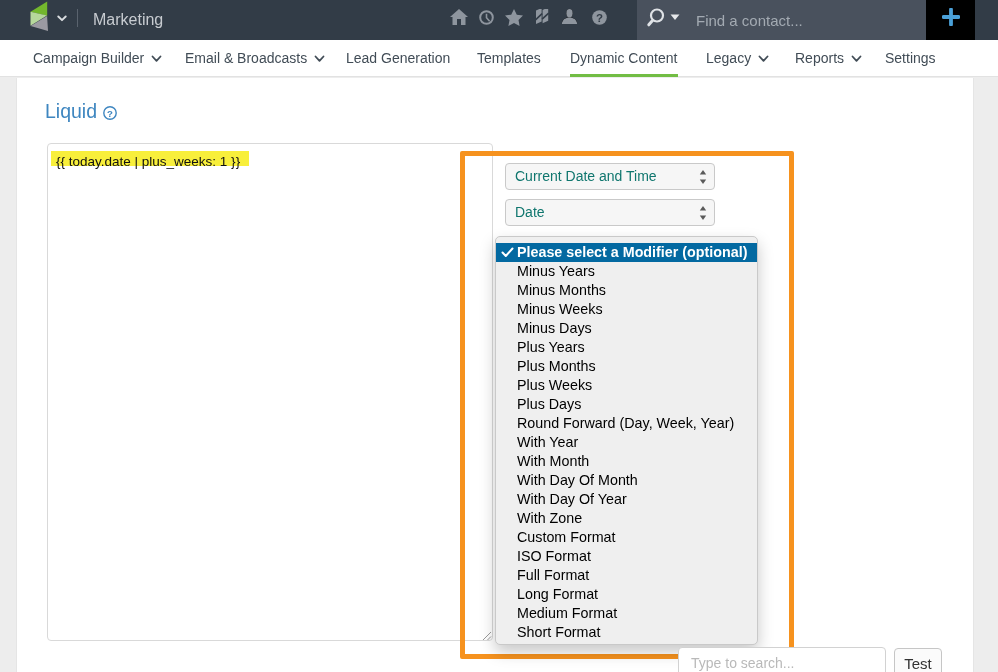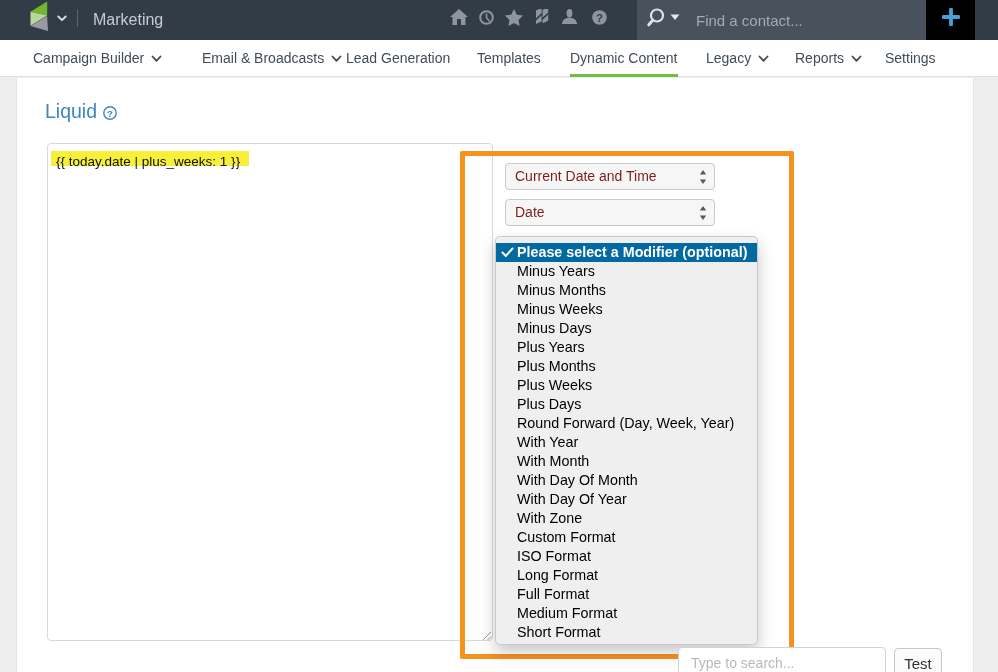--- a/index.html
+++ b/index.html
@@ -23,21 +23,21 @@
   
   #card { position:absolute; left:16px; top:78px; width:958px; height:594px; background:#fff; border-left:1px solid #e5e5e5; border-right:1px solid #e5e5e5; }
 
   #liquid { position:absolute; left:45px; top:100px; font-size:19.5px; color:#3e86c0; }
 
   #textarea { position:absolute; left:47px; top:143px; width:446px; height:498px; background:#fff; border:1px solid #d9d9d9; border-radius:4px; }
   #hl { position:absolute; left:51px; top:151px; width:198px; height:15px; background:#f8ef3b; font-size:13.5px; color:#111; line-height:21px; padding-left:5px; white-space:nowrap; }
 
   #orange { position:absolute; left:460px; top:151px; width:334px; height:508px; border:5px solid #f6921e; border-radius:2px; }
 
-  .sel { position:absolute; left:505px; width:210px; height:27px; background:#f6f6f6; border:1px solid #c9c9c9; border-radius:4px; font-size:14px; color:#7f1d1d; line-height:25px; padding-left:9px; }
+  .sel { position:absolute; left:505px; width:210px; height:27px; background:#f6f6f6; border:1px solid #c9c9c9; border-radius:4px; font-size:14px; color:#0f766e; line-height:25px; padding-left:9px; }
   #sel1 { top:163px; }
   #sel2 { top:199px; }
   .spin { position:absolute; right:7px; top:5px; }
 
   #dropdown { position:absolute; left:495px; top:236px; width:263px; height:409px; background:#efefef; border:1px solid #c9c9c9; border-radius:5px; box-shadow:0 7px 16px rgba(0,0,0,0.22); padding-top:6px; }
   .row { height:19px; line-height:19px; font-size:14.3px; color:#000000; padding-left:21px; white-space:nowrap; }
   .row.sel-blue { background:#0369a1; color:#fff; font-weight:600; position:relative; }
 
   #searchinput { position:absolute; left:678px; top:647px; width:208px; height:32px; background:#fff; border:1px solid #d2d2d2; border-radius:4px; font-size:14px; color:#b9b9b9; line-height:30px; padding-left:12px; }
   #testbtn { position:absolute; left:894px; top:648px; width:48px; height:31px; background:#fbfbfb; border:1px solid #c6c6c6; border-radius:4px; font-size:15px; color:#333; text-align:center; line-height:29px; }
@@ -101,21 +101,21 @@
 <div id="findtext">Find a contact...</div>
 
 <svg class="abs" style="left:942px; top:8px;" width="18" height="18" viewBox="0 0 18 18">
   <path d="M9 1.5 L9 16.5 M1.5 9 L16.5 9" stroke="#4aa0d8" stroke-width="3.8" stroke-linecap="round"></path>
 </svg>
 
 <div id="nav"></div>
 <div class="navitem" style="left:33px;">Campaign Builder <svg width="11" height="8" viewBox="0 0 11 8" style="margin-left:3px;">
       <path d="M1.5 1.5 L5.5 5.8 L9.5 1.5" fill="none" stroke="#414c56" stroke-width="1.8" stroke-linecap="round" stroke-linejoin="round"></path>
     </svg></div>
-<div class="navitem" style="left:202px;">Email &amp; Broadcasts <svg width="11" height="8" viewBox="0 0 11 8" style="margin-left:3px;">
+<div class="navitem" style="left:185px;">Email &amp; Broadcasts <svg width="11" height="8" viewBox="0 0 11 8" style="margin-left:3px;">
       <path d="M1.5 1.5 L5.5 5.8 L9.5 1.5" fill="none" stroke="#414c56" stroke-width="1.8" stroke-linecap="round" stroke-linejoin="round"></path>
     </svg></div>
 <div class="navitem" style="left:346px;">Lead Generation</div>
 <div class="navitem" style="left:477px;">Templates</div>
 <div class="navitem" style="left:570px;">Dynamic Content</div>
 <div class="navitem" style="left:706px;">Legacy <svg width="11" height="8" viewBox="0 0 11 8" style="margin-left:3px;">
       <path d="M1.5 1.5 L5.5 5.8 L9.5 1.5" fill="none" stroke="#414c56" stroke-width="1.8" stroke-linecap="round" stroke-linejoin="round"></path>
     </svg></div>
 <div class="navitem" style="left:795px;">Reports <svg width="11" height="8" viewBox="0 0 11 8" style="margin-left:3px;">
       <path d="M1.5 1.5 L5.5 5.8 L9.5 1.5" fill="none" stroke="#414c56" stroke-width="1.8" stroke-linecap="round" stroke-linejoin="round"></path>
@@ -164,20 +164,20 @@
   <div class="row">Plus Weeks</div>
   <div class="row">Plus Days</div>
   <div class="row">Round Forward (Day, Week, Year)</div>
   <div class="row">With Year</div>
   <div class="row">With Month</div>
   <div class="row">With Day Of Month</div>
   <div class="row">With Day Of Year</div>
   <div class="row">With Zone</div>
   <div class="row">Custom Format</div>
   <div class="row">ISO Format</div>
+  <div class="row">Full Format</div>
   <div class="row">Long Format</div>
-  <div class="row">Full Format</div>
   <div class="row">Medium Format</div>
   <div class="row">Short Format</div>
 </div>
 
 <div id="searchinput">Type to search...</div>
 <div id="testbtn">Test</div>
 
 </body></html>

